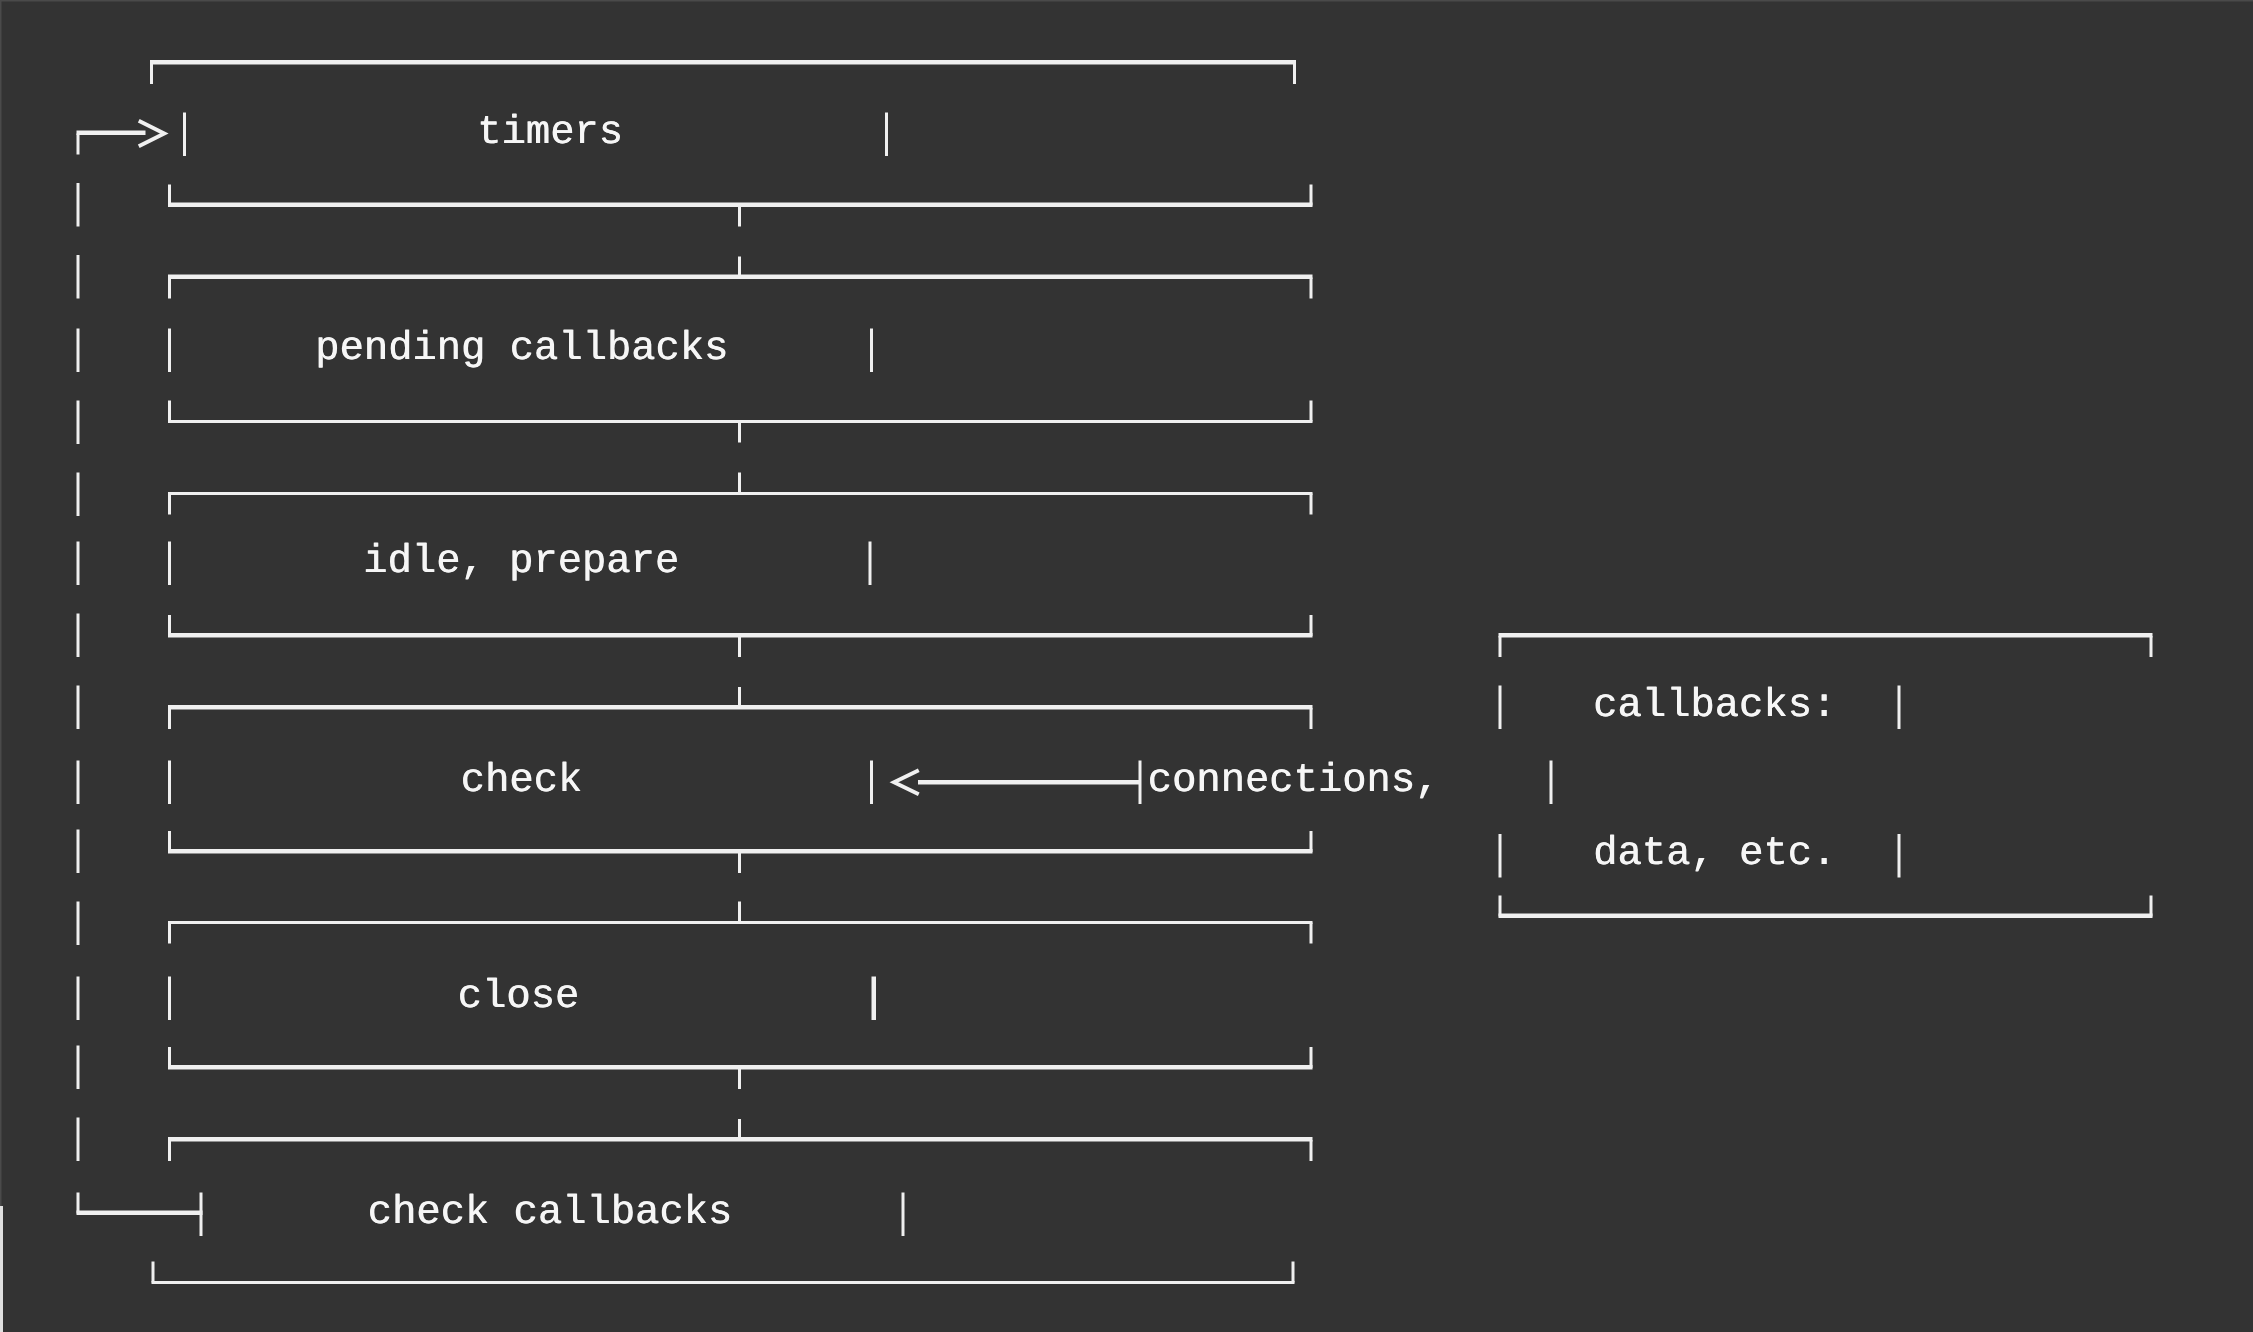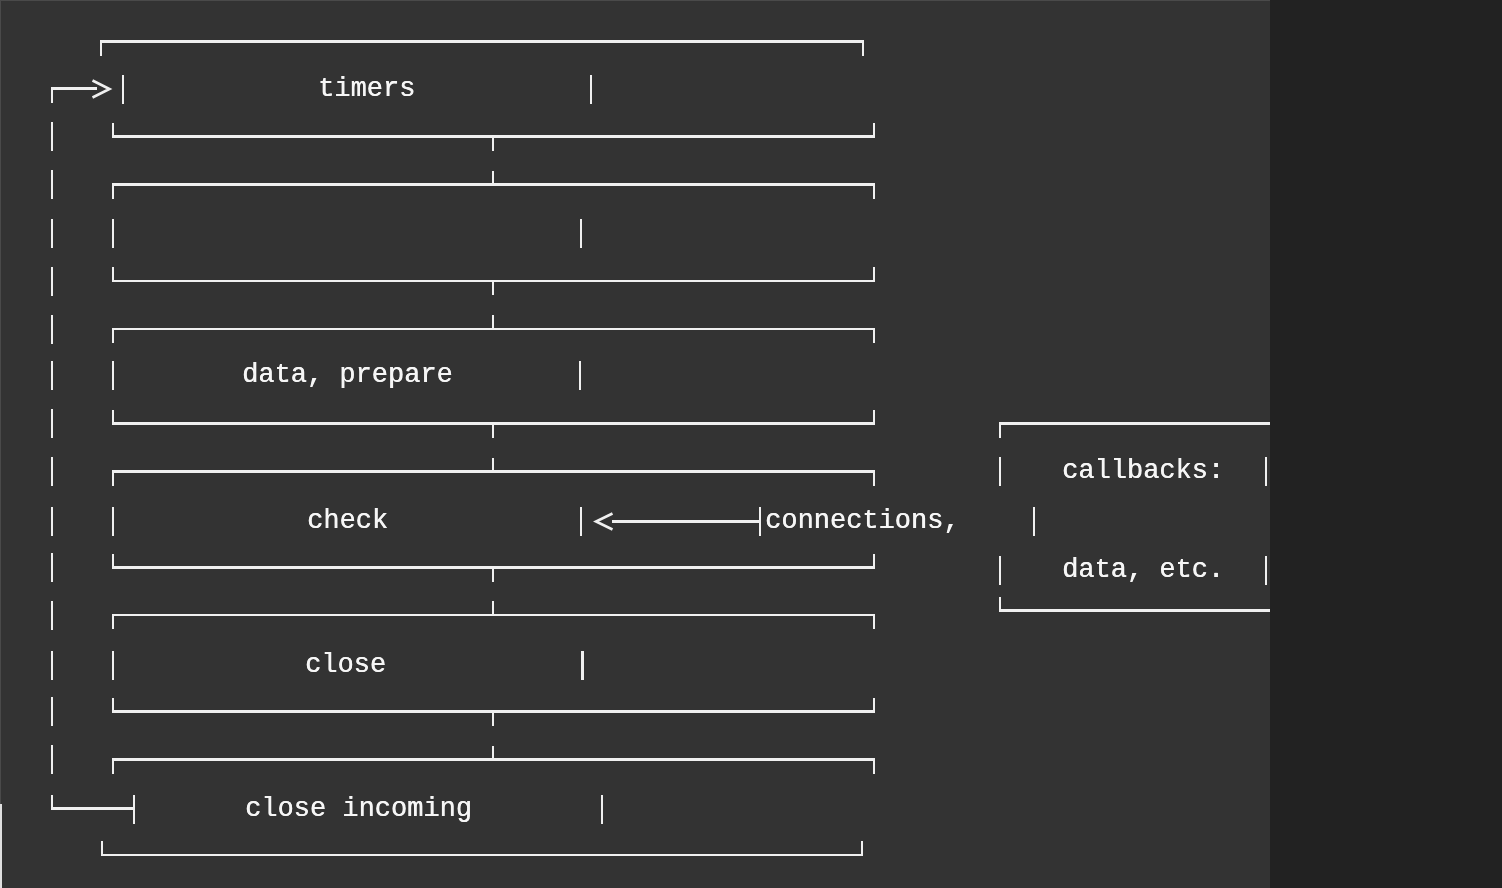--- a/index.html
+++ b/index.html
@@ -5,21 +5,21 @@
   :root{
     --background:#333333;
     --stroke:#f0f0f0;
     --text:#f6f6f6;
     --edge-faint:#4a4a4a;
     --edge-bright:#e0e0e0;
   }
   html,body{margin:0;padding:0;background:#222;}
   .screen{
     position:relative;
-    width:1270px;height:888px;
+    width:1502px;height:888px;
     background:var(--background);
     overflow:hidden;
     font-family:"Liberation Mono","DejaVu Sans Mono",monospace;
   }
   .grp{position:absolute;inset:0;}
   .h{position:absolute;height:2.5px;background:var(--stroke);}
   .v{position:absolute;width:2.5px;background:var(--stroke);}
   .lbl{
     position:absolute;
     height:32px;line-height:32px;
@@ -82,34 +82,35 @@
     <div class="v" style="left:491.75px;top:136.5px;height:14px;"></div>
   </div>
 
   <div class="grp">
     <div class="h" style="left:111.75px;top:183.25px;width:763.5px;"></div>
     <div class="v" style="left:111.75px;top:184.5px;height:14px;"></div>
     <div class="v" style="left:872.75px;top:184.5px;height:14px;"></div>
     <div class="v" style="left:491.75px;top:170.5px;height:14px;"></div>
     <div class="v" style="left:111.75px;top:218.5px;height:29px;"></div>
     <div class="v" style="left:579.75px;top:218.5px;height:29px;"></div>
+    <span class="lbl" style="left:210px;top:217px;">pending callbacks</span>
     <div class="h" style="left:111.75px;top:279.75px;width:763.5px;"></div>
     <div class="v" style="left:111.75px;top:267px;height:14px;"></div>
     <div class="v" style="left:872.75px;top:267px;height:14px;"></div>
     <div class="v" style="left:491.75px;top:281px;height:14px;"></div>
   </div>
 
   <div class="grp">
     <div class="h" style="left:111.75px;top:327.75px;width:763.5px;"></div>
     <div class="v" style="left:111.75px;top:329px;height:14px;"></div>
     <div class="v" style="left:872.75px;top:329px;height:14px;"></div>
     <div class="v" style="left:491.75px;top:315px;height:14px;"></div>
     <div class="v" style="left:111.75px;top:360.5px;height:29px;"></div>
     <div class="v" style="left:578.75px;top:360.5px;height:29px;"></div>
-    <span class="lbl" style="left:242px;top:359px;">data, prepare</span>
+    <span class="lbl" style="left:242px;top:359px;">idle, prepare</span>
     <div class="h" style="left:111.75px;top:422.25px;width:763.5px;"></div>
     <div class="v" style="left:111.75px;top:409.5px;height:14px;"></div>
     <div class="v" style="left:872.75px;top:409.5px;height:14px;"></div>
     <div class="v" style="left:491.75px;top:423.5px;height:14px;"></div>
   </div>
 
   <div class="grp">
     <div class="h" style="left:111.75px;top:470.25px;width:763.5px;"></div>
     <div class="v" style="left:111.75px;top:471.5px;height:14px;"></div>
     <div class="v" style="left:872.75px;top:471.5px;height:14px;"></div>
@@ -136,21 +137,21 @@
     <div class="v" style="left:872.75px;top:697.5px;height:14px;"></div>
     <div class="v" style="left:491.75px;top:711.5px;height:14px;"></div>
   </div>
 
   <div class="grp">
     <div class="h" style="left:111.75px;top:758.25px;width:763.5px;"></div>
     <div class="v" style="left:111.75px;top:759.5px;height:14px;"></div>
     <div class="v" style="left:872.75px;top:759.5px;height:14px;"></div>
     <div class="v" style="left:491.75px;top:745.5px;height:14px;"></div>
     <div class="v" style="left:600.75px;top:794.5px;height:29px;"></div>
-    <span class="lbl" style="left:245px;top:793px;">close incoming</span>
+    <span class="lbl" style="left:245px;top:793px;">check callbacks</span>
     <div class="h" style="left:100.75px;top:853.75px;width:762.5px;"></div>
     <div class="v" style="left:100.75px;top:841px;height:14px;"></div>
     <div class="v" style="left:860.75px;top:841px;height:14px;"></div>
   </div>
 
   <div class="grp">
     <svg class="arrowhead" style="left:594px;top:510.5px;" width="21" height="21" viewBox="0 0 21 21">
         <path d="M18.5 2.5 L2 10.5 L18.5 18.5"></path>
       </svg>
     <div class="h" style="left:612px;top:520.25px;width:147.5px;"></div>

